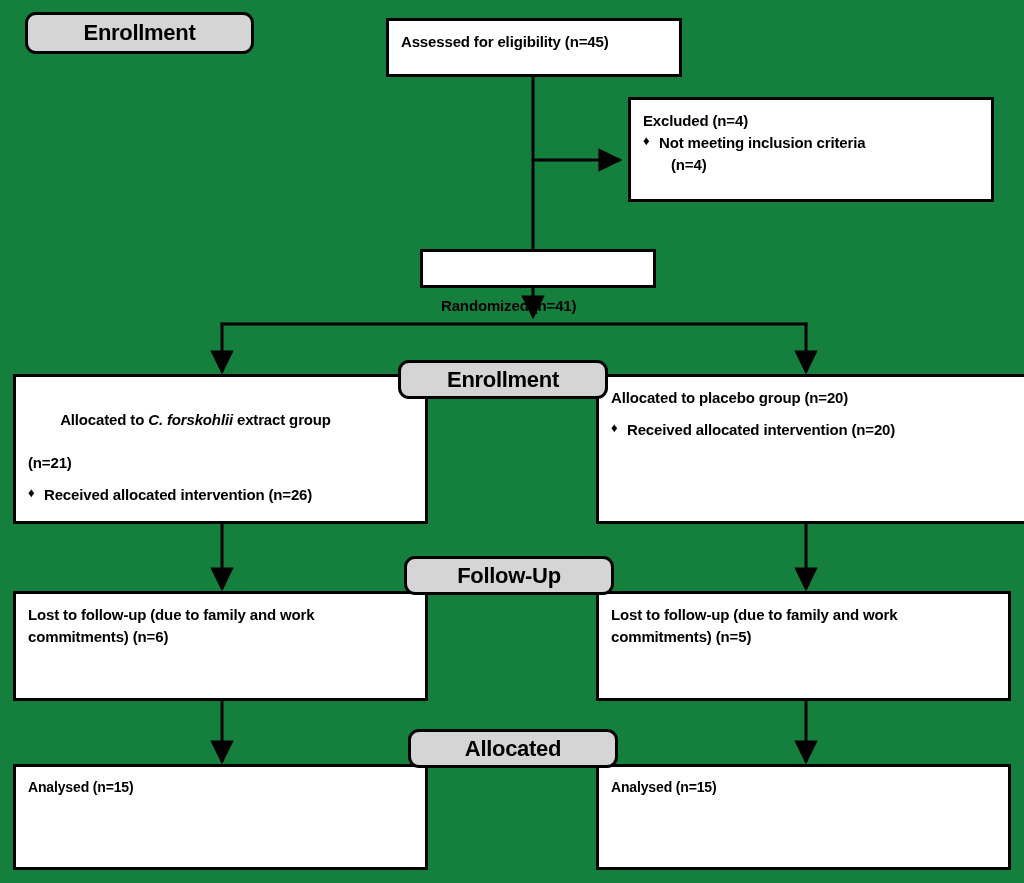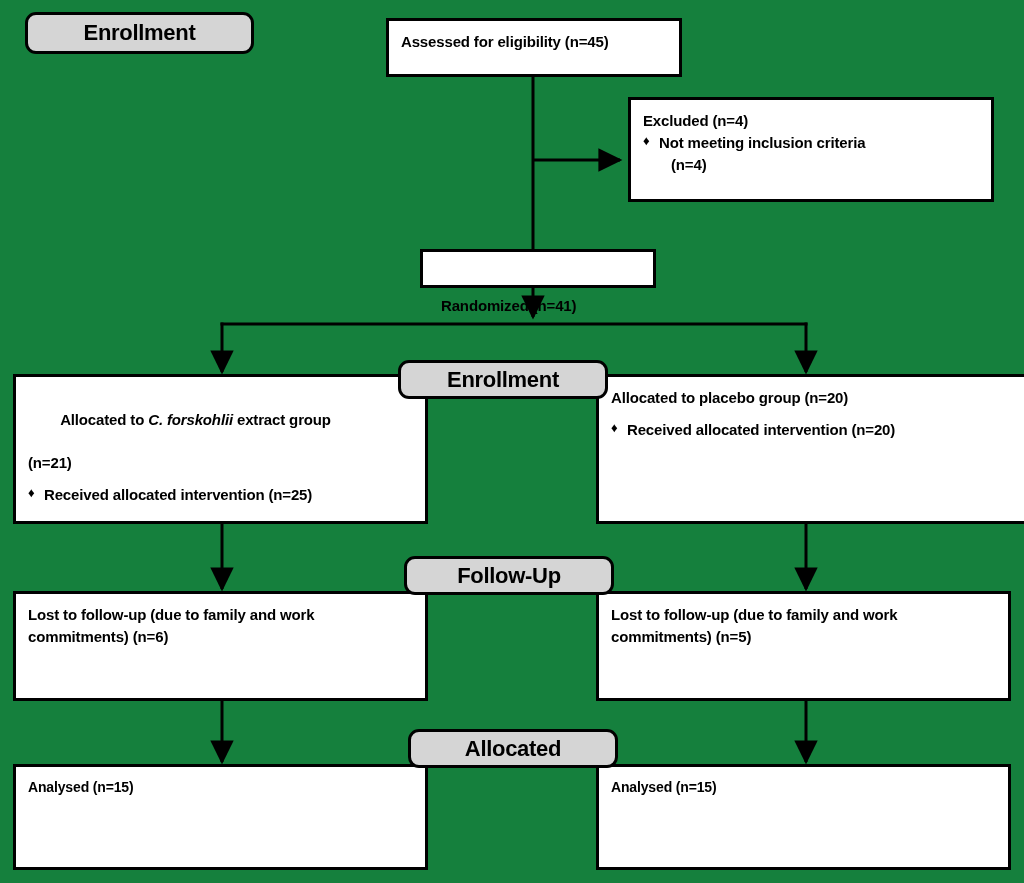--- a/index.html
+++ b/index.html
@@ -149,21 +149,21 @@
 
   <div class="node" style="left:13px; top:374px; width:415px; height:150px;">
     <div class="pad">
       <div class="node-text">
         <span>Allocated to </span><span class="italic">C. forskohlii</span><span> extract group</span>
       </div>
       <div class="node-text">(n=21)</div>
       <div class="gap-sm"></div>
       <div class="bullet-row">
         <span class="bullet-mark node-text">♦</span>
-        <span class="bullet-body node-text">Received allocated intervention (n=25)</span>
+        <span class="bullet-body node-text">Received allocated intervention (n=26)</span>
       </div>
     </div>
   </div>
 
   <div class="node" style="left:596px; top:374px; width:496px; height:150px;">
     <div class="pad">
       <div class="node-text">Allocated to placebo group (n=20)</div>
       <div class="gap-sm"></div>
       <div class="bullet-row">
         <span class="bullet-mark node-text">♦</span>

